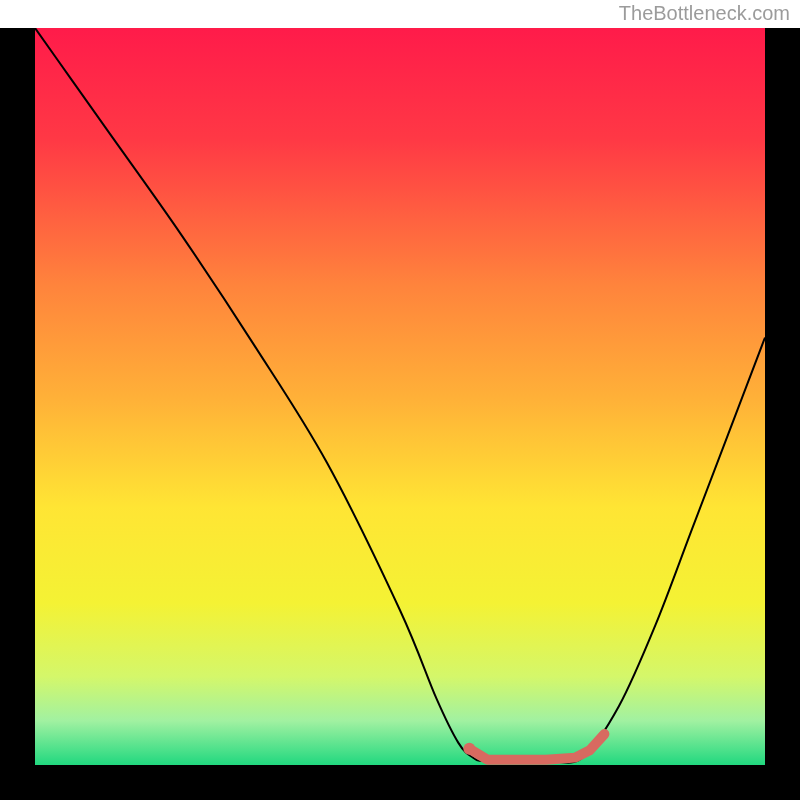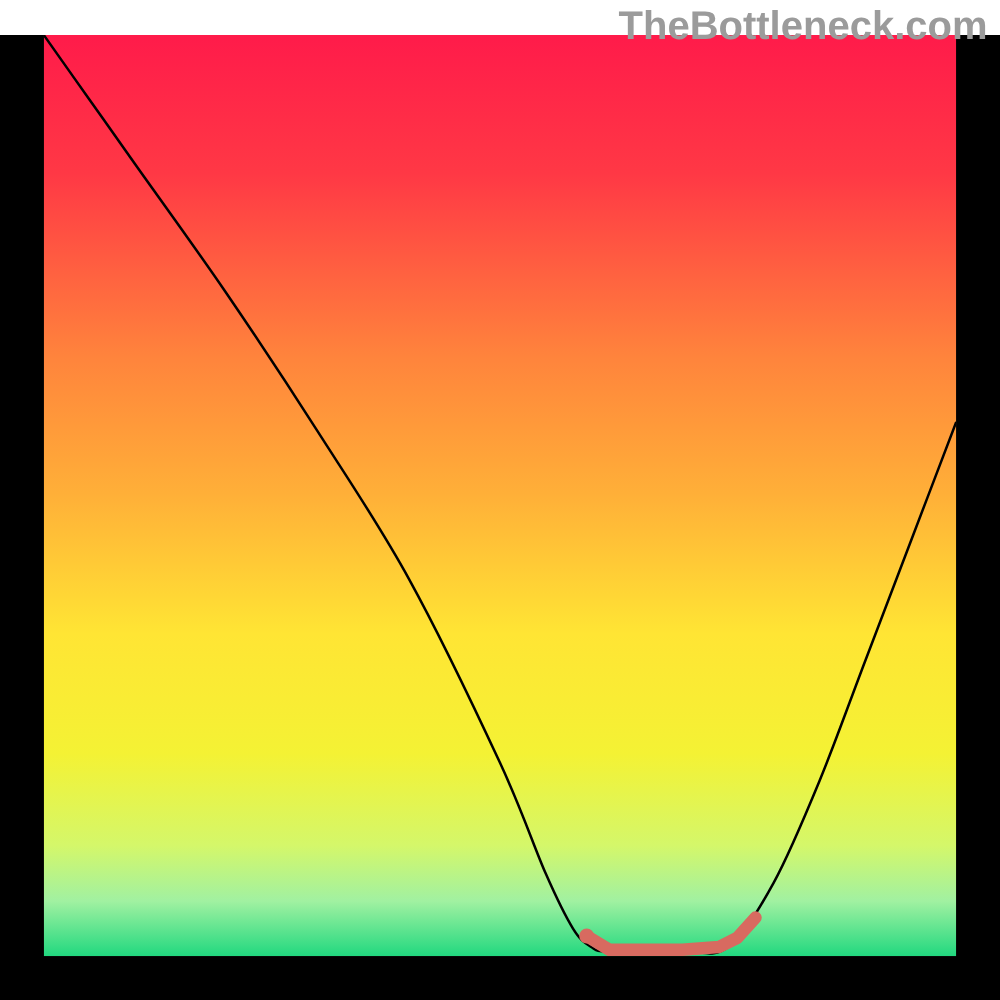--- a/index.html
+++ b/index.html
@@ -13,23 +13,23 @@
   .container {
     position: relative;
     width: 800px;
     height: 800px;
   }
   .watermark {
     position: absolute;
     top: 2px;
     right: 10px;
     font-family: Arial, Helvetica, sans-serif;
-    font-size: 32px;
+    font-size: 20px;
     color: #9b9b9b;
-    font-weight: bold;
+    font-weight: normal;
     z-index: 10;
   }
   .outer-black {
     position: absolute;
     left: 0;
     top: 28px;
     width: 800px;
     height: 772px;
     background: #000000;
   }

